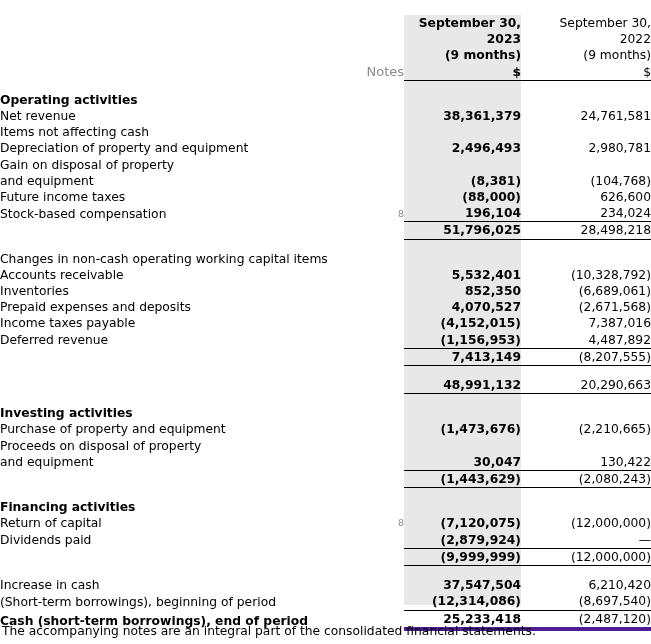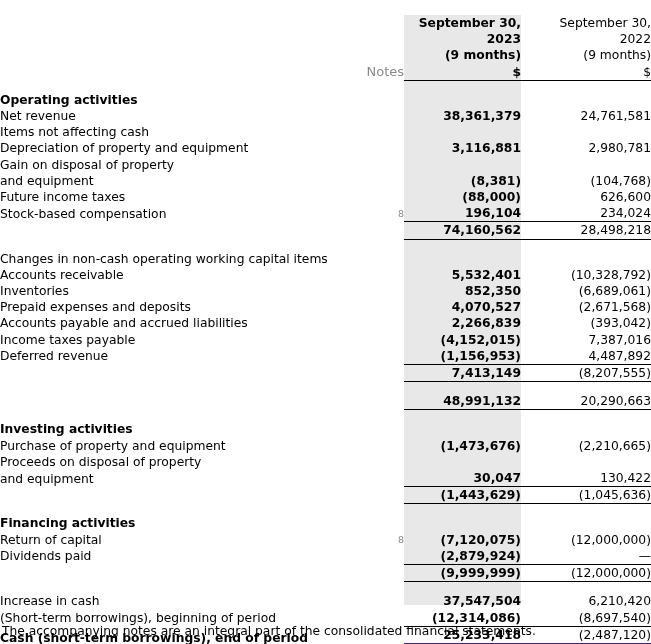--- a/index.html
+++ b/index.html
@@ -79,21 +79,21 @@
     text-align: right;
     color: #8a8a8a;
     font-size: 13px;
     vertical-align: bottom;
     padding-right: 46px;
   }
 
   
   .rule-top    { border-top: 1.3px solid #000000; }
   .rule-bottom { border-bottom: 1.3px solid #000000; }
-  .rule-thick  { border-bottom: 6px solid #4c1d95; }
+  .rule-thick  { border-bottom: 4px solid #4c1d95; }
 
   tr.spacer td { height: 11px; line-height: 11px; }
 
   .footer-note {
     position: absolute;
     left: 2px;
     top: 609px;
     z-index: 2;
     font-size: 12.3px;
     white-space: nowrap;
@@ -162,21 +162,21 @@
       </tr>
       <tr>
         <td class="label ind1">Items not affecting cash</td>
         <td class="notes"></td>
         <td class="v2023"></td>
         <td class="v2022"></td>
       </tr>
       <tr>
         <td class="label ind2">Depreciation of property and equipment</td>
         <td class="notes"></td>
-        <td class="v2023">3,116,881</td>
+        <td class="v2023">2,496,493</td>
         <td class="v2022">2,980,781</td>
       </tr>
       <tr>
         <td class="label ind2">Gain on disposal of property</td>
         <td class="notes"></td>
         <td class="v2023"></td>
         <td class="v2022"></td>
       </tr>
       <tr>
         <td class="label ind3">and equipment</td>
@@ -193,21 +193,21 @@
       <tr>
         <td class="label ind2">Stock-based compensation</td>
         <td class="notes">8</td>
         <td class="v2023">196,104</td>
         <td class="v2022">234,024</td>
       </tr>
 
       <tr>
         <td class="label"></td>
         <td></td>
-        <td class="v2023 rule-top rule-bottom">74,160,562</td>
+        <td class="v2023 rule-top rule-bottom">51,796,025</td>
         <td class="v2022 rule-top rule-bottom">28,498,218</td>
       </tr>
 
       <tr class="spacer">
         <td></td>
           <td></td>
         <td></td>
           <td></td>
       </tr>
 
@@ -230,26 +230,20 @@
         <td class="v2023">852,350</td>
         <td class="v2022">(6,689,061)</td>
       </tr>
       <tr>
         <td class="label ind2">Prepaid expenses and deposits</td>
         <td class="notes"></td>
         <td class="v2023">4,070,527</td>
         <td class="v2022">(2,671,568)</td>
       </tr>
       <tr>
-        <td class="label ind2">Accounts payable and accrued liabilities</td>
-        <td class="notes"></td>
-        <td class="v2023">2,266,839</td>
-        <td class="v2022">(393,042)</td>
-      </tr>
-      <tr>
         <td class="label ind2">Income taxes payable</td>
         <td class="notes"></td>
         <td class="v2023">(4,152,015)</td>
         <td class="v2022">7,387,016</td>
       </tr>
       <tr>
         <td class="label ind2">Deferred revenue</td>
         <td class="notes"></td>
         <td class="v2023">(1,156,953)</td>
         <td class="v2022">4,487,892</td>
@@ -306,21 +300,21 @@
         <td class="label ind2">and equipment</td>
         <td class="notes"></td>
         <td class="v2023">30,047</td>
         <td class="v2022">130,422</td>
       </tr>
 
       <tr>
         <td class="label"></td>
         <td></td>
         <td class="v2023 rule-top rule-bottom">(1,443,629)</td>
-        <td class="v2022 rule-top rule-bottom">(1,045,636)</td>
+        <td class="v2022 rule-top rule-bottom">(2,080,243)</td>
       </tr>
 
       <tr class="spacer">
         <td></td>
           <td></td>
         <td></td>
           <td></td>
       </tr>
 
       <tr>

